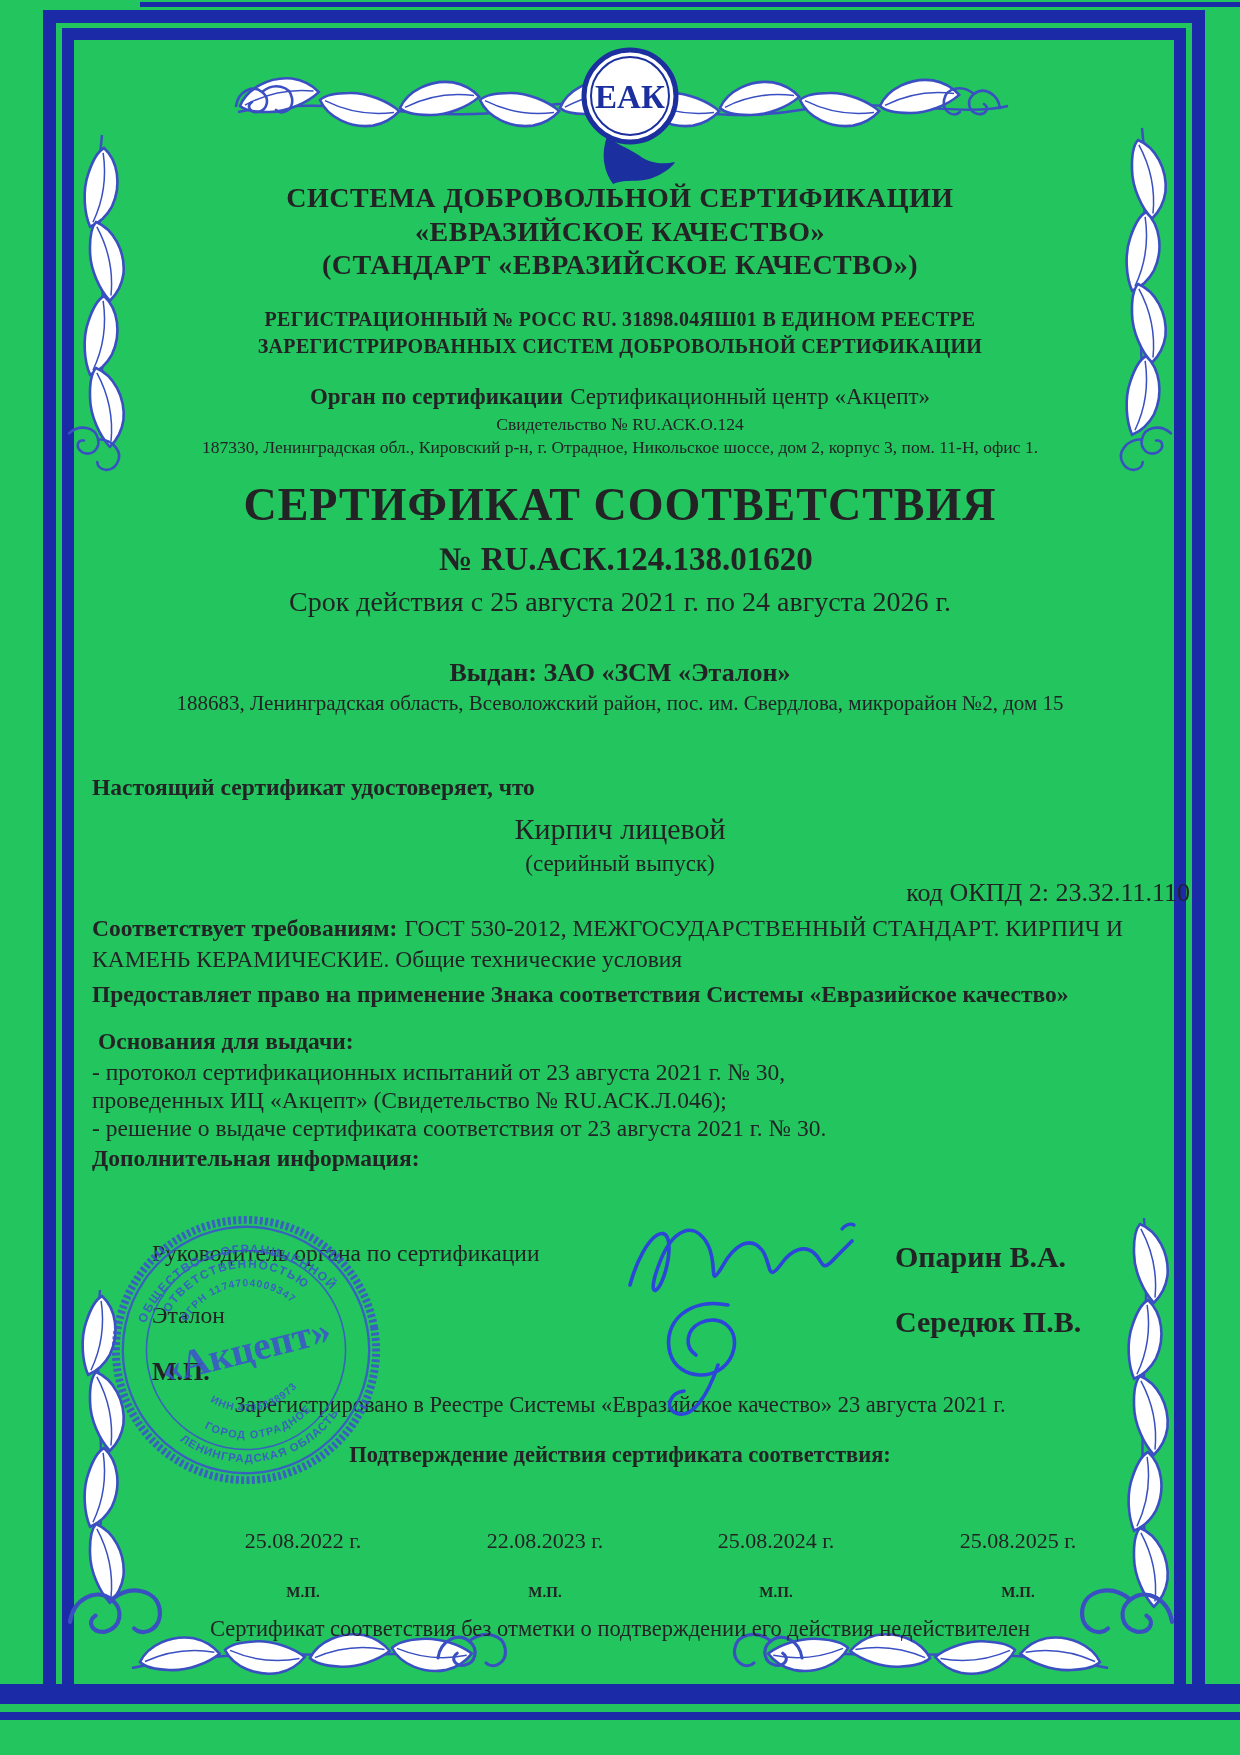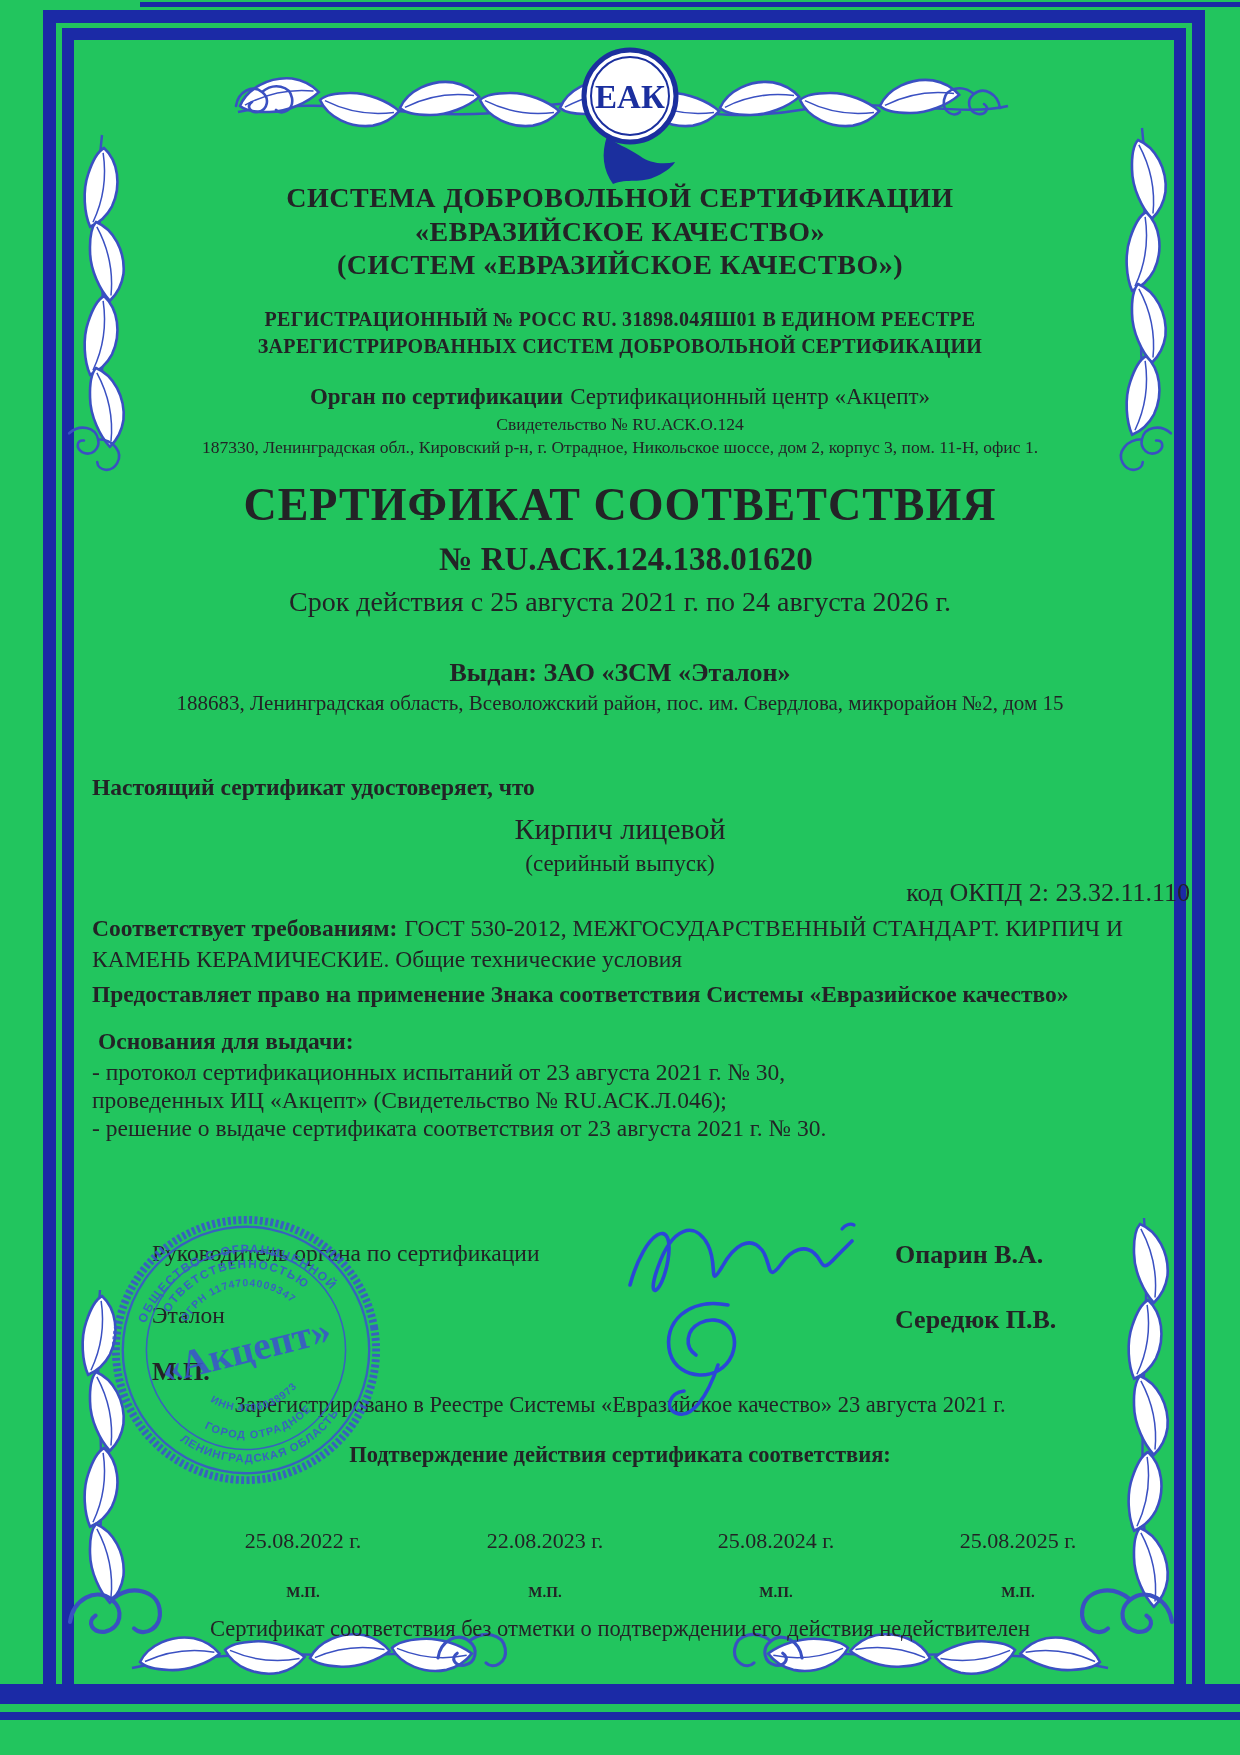--- a/index.html
+++ b/index.html
@@ -22,21 +22,21 @@
   .t-small{font-size:17.5px;}
   .t-certtitle{font-size:46px;font-weight:600;letter-spacing:1px;}
   .t-certnum{font-size:33px;font-weight:bold;}
   .t-validity{font-size:28px;}
   .t-issued{font-size:26px;font-weight:bold;}
   .t-issuedaddr{font-size:21px;}
   .t-body{font-size:23.5px;}
   .t-product{font-size:30px;}
   .t-serial{font-size:23px;}
   .t-okpd{font-size:26px;}
-  .t-name{font-size:26px;font-weight:bold;}
+  .t-name{font-size:30px;font-weight:bold;}
   .t-role{font-size:23.5px;}
   .t-mp{font-size:26px;font-weight:bold;}
   .t-reg2{font-size:22.5px;}
   .t-conf{font-size:22.5px;font-weight:bold;}
   .t-date{font-size:22px;}
   .t-mpsm{font-size:15px;font-weight:bold;margin-top:30px;}
   .t-foot{font-size:22.5px;}
   .para{position:absolute;left:92px;right:95px;line-height:31px;}
   .lbl{font-weight:bold;margin-right:7px;}
   .datecol{position:absolute;width:170px;text-align:center;}
@@ -127,21 +127,21 @@
 
   <svg class="abs content" style="left:545px;top:44px;" width="170" height="150" viewBox="0 0 170 150">
     <circle cx="85" cy="52" r="46" fill="#ffffff" stroke="#1b2f9e" stroke-width="5"></circle>
     <circle cx="85" cy="52" r="39" fill="none" stroke="#1b2f9e" stroke-width="2"></circle>
     <text x="85" y="64" text-anchor="middle" font-size="33" font-weight="bold" font-family="Liberation Serif, DejaVu Serif, serif" fill="#1b2f9e">ЕАК</text>
     <path d="M62,92 C56,110 58,126 68,140 C82,134 96,140 112,132 C122,127 128,122 130,118 C118,121 104,119 95,112 C82,103 70,100 62,92 Z" fill="#1b2f9e"></path>
   </svg>
 
   <div class="abs ctr content t-title" style="top:182px;">СИСТЕМА ДОБРОВОЛЬНОЙ СЕРТИФИКАЦИИ</div>
   <div class="abs ctr content t-title" style="top:216px;">«ЕВРАЗИЙСКОЕ КАЧЕСТВО»</div>
-  <div class="abs ctr content t-title" style="top:249px;">(СИСТЕМ «ЕВРАЗИЙСКОЕ КАЧЕСТВО»)</div>
+  <div class="abs ctr content t-title" style="top:249px;">(СТАНДАРТ «ЕВРАЗИЙСКОЕ КАЧЕСТВО»)</div>
 
   <div class="abs ctr content t-reg" style="top:308px;">РЕГИСТРАЦИОННЫЙ № РОСС RU. 31898.04ЯШ01 В ЕДИНОМ РЕЕСТРЕ</div>
   <div class="abs ctr content t-reg" style="top:335px;">ЗАРЕГИСТРИРОВАННЫХ СИСТЕМ ДОБРОВОЛЬНОЙ СЕРТИФИКАЦИИ</div>
 
   <div class="abs ctr content t-organ" style="top:384px;">
     <span class="lbl">Орган по сертификации</span><span>Сертификационный центр «Акцепт»</span>
   </div>
   <div class="abs ctr content t-small" style="top:414px;">Свидетельство № RU.АСК.О.124</div>
   <div class="abs ctr content t-small" style="top:437px;">187330, Ленинградская обл., Кировский р-н, г. Отрадное, Никольское шоссе, дом 2, корпус 3, пом. 11-Н, офис 1.</div>
 
@@ -159,20 +159,21 @@
 
   <div class="para content t-body" style="top:913px;">
     <span class="lbl">Соответствует требованиям:</span><span>ГОСТ 530-2012, МЕЖГОСУДАРСТВЕННЫЙ СТАНДАРТ. КИРПИЧ И КАМЕНЬ КЕРАМИЧЕСКИЕ. Общие технические условия</span>
   </div>
   <div class="para content t-body b" style="top:979px;">Предоставляет право на применение Знака соответствия Системы «Евразийское качество»</div>
 
   <div class="abs content t-body b" style="left:98px;top:1028px;">Основания для выдачи:</div>
   <div class="abs content t-body" style="left:92px;top:1059px;">- протокол сертификационных испытаний от 23 августа 2021 г. № 30,</div>
   <div class="abs content t-body" style="left:92px;top:1087px;">проведенных ИЦ «Акцепт» (Свидетельство № RU.АСК.Л.046);</div>
   <div class="abs content t-body" style="left:92px;top:1115px;">- решение о выдаче сертификата соответствия от 23 августа 2021 г. № 30.</div>
+  <div class="abs content t-body b" style="left:92px;top:1145px;">Дополнительная информация:</div>
 
   <div class="abs content t-role" style="left:152px;top:1240px;">Руководитель органа по сертификации</div>
   <div class="abs content t-name" style="left:895px;top:1240px;">Опарин В.А.</div>
   <div class="abs content t-role" style="left:152px;top:1302px;">Эталон</div>
   <div class="abs content t-name" style="left:895px;top:1305px;">Середюк П.В.</div>
   <div class="abs content t-mp" style="left:152px;top:1357px;">М.П.</div>
 
   <svg class="abs sig" style="left:600px;top:1205px;" width="300" height="220" viewBox="0 0 300 220">
     <path d="M30,80 C45,25 75,10 68,55 C62,90 45,98 58,62 C72,22 95,15 108,40 C118,60 108,85 122,62 C134,40 150,30 162,45 C172,58 166,80 182,58 C192,44 205,40 214,48 C224,56 220,70 236,52 L252,36" fill="none" stroke="#2b46d8" stroke-width="3.6" stroke-linecap="round"></path>
     <path d="M242,24 c3,-4 8,-6 12,-4" fill="none" stroke="#2b46d8" stroke-width="3.2" stroke-linecap="round"></path>

